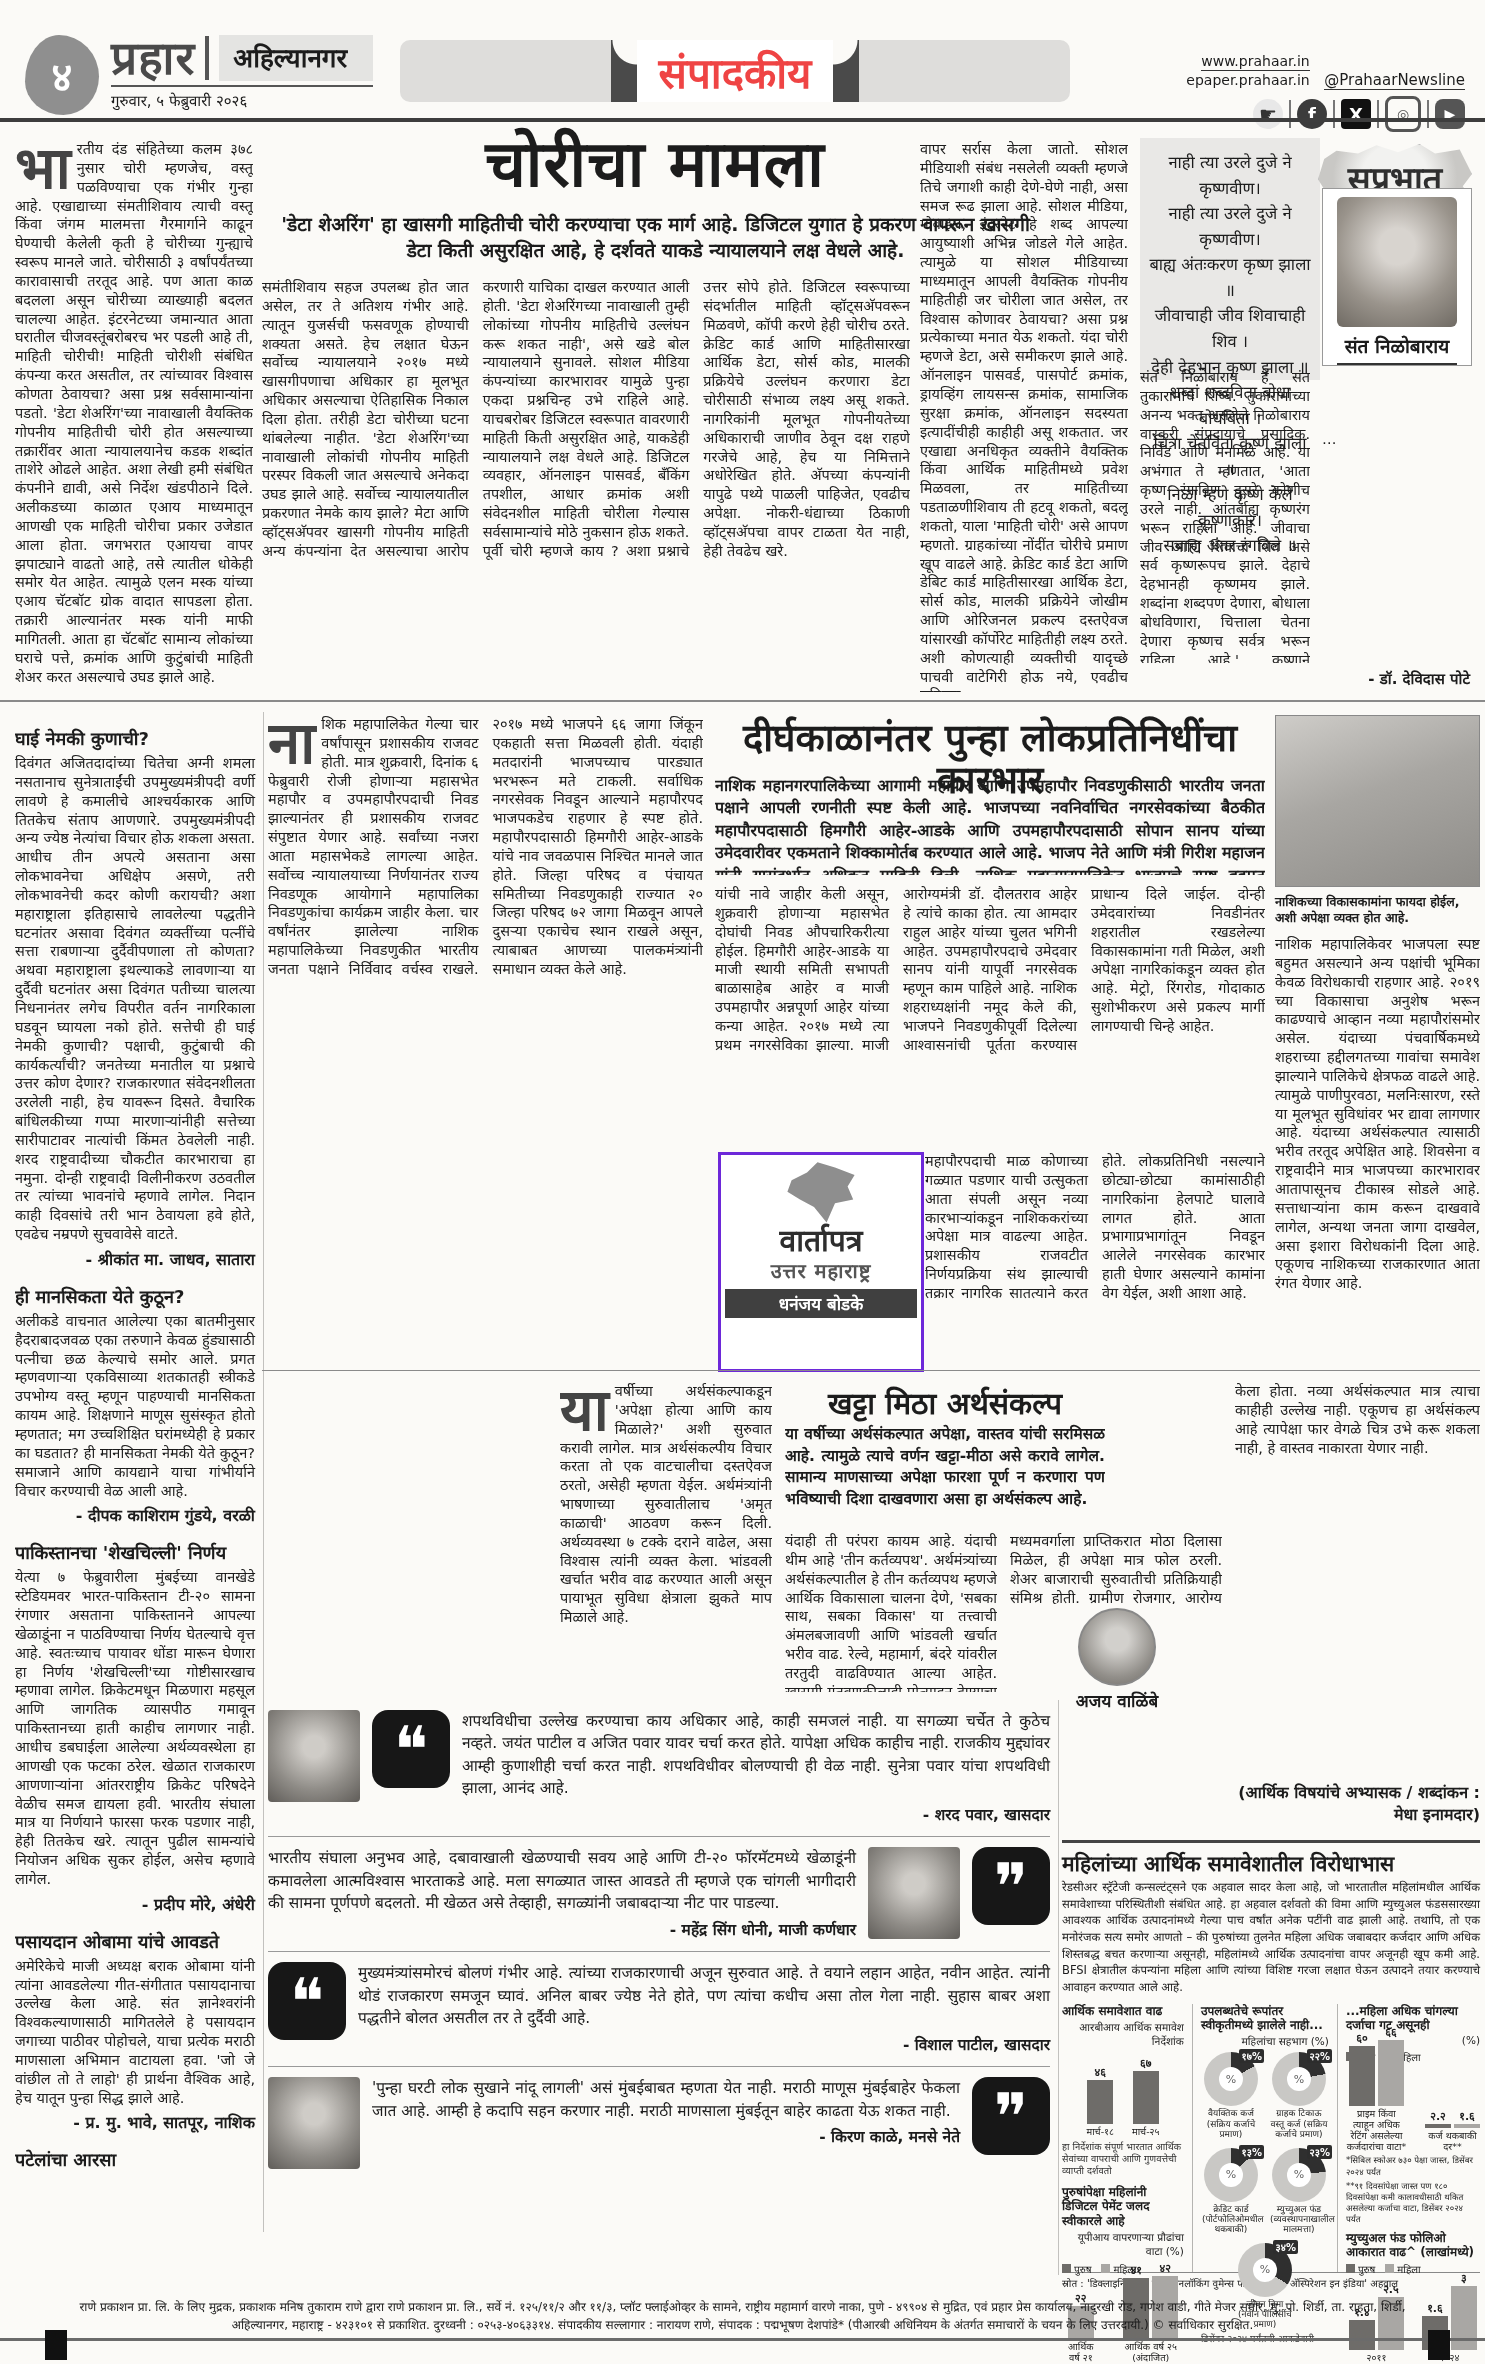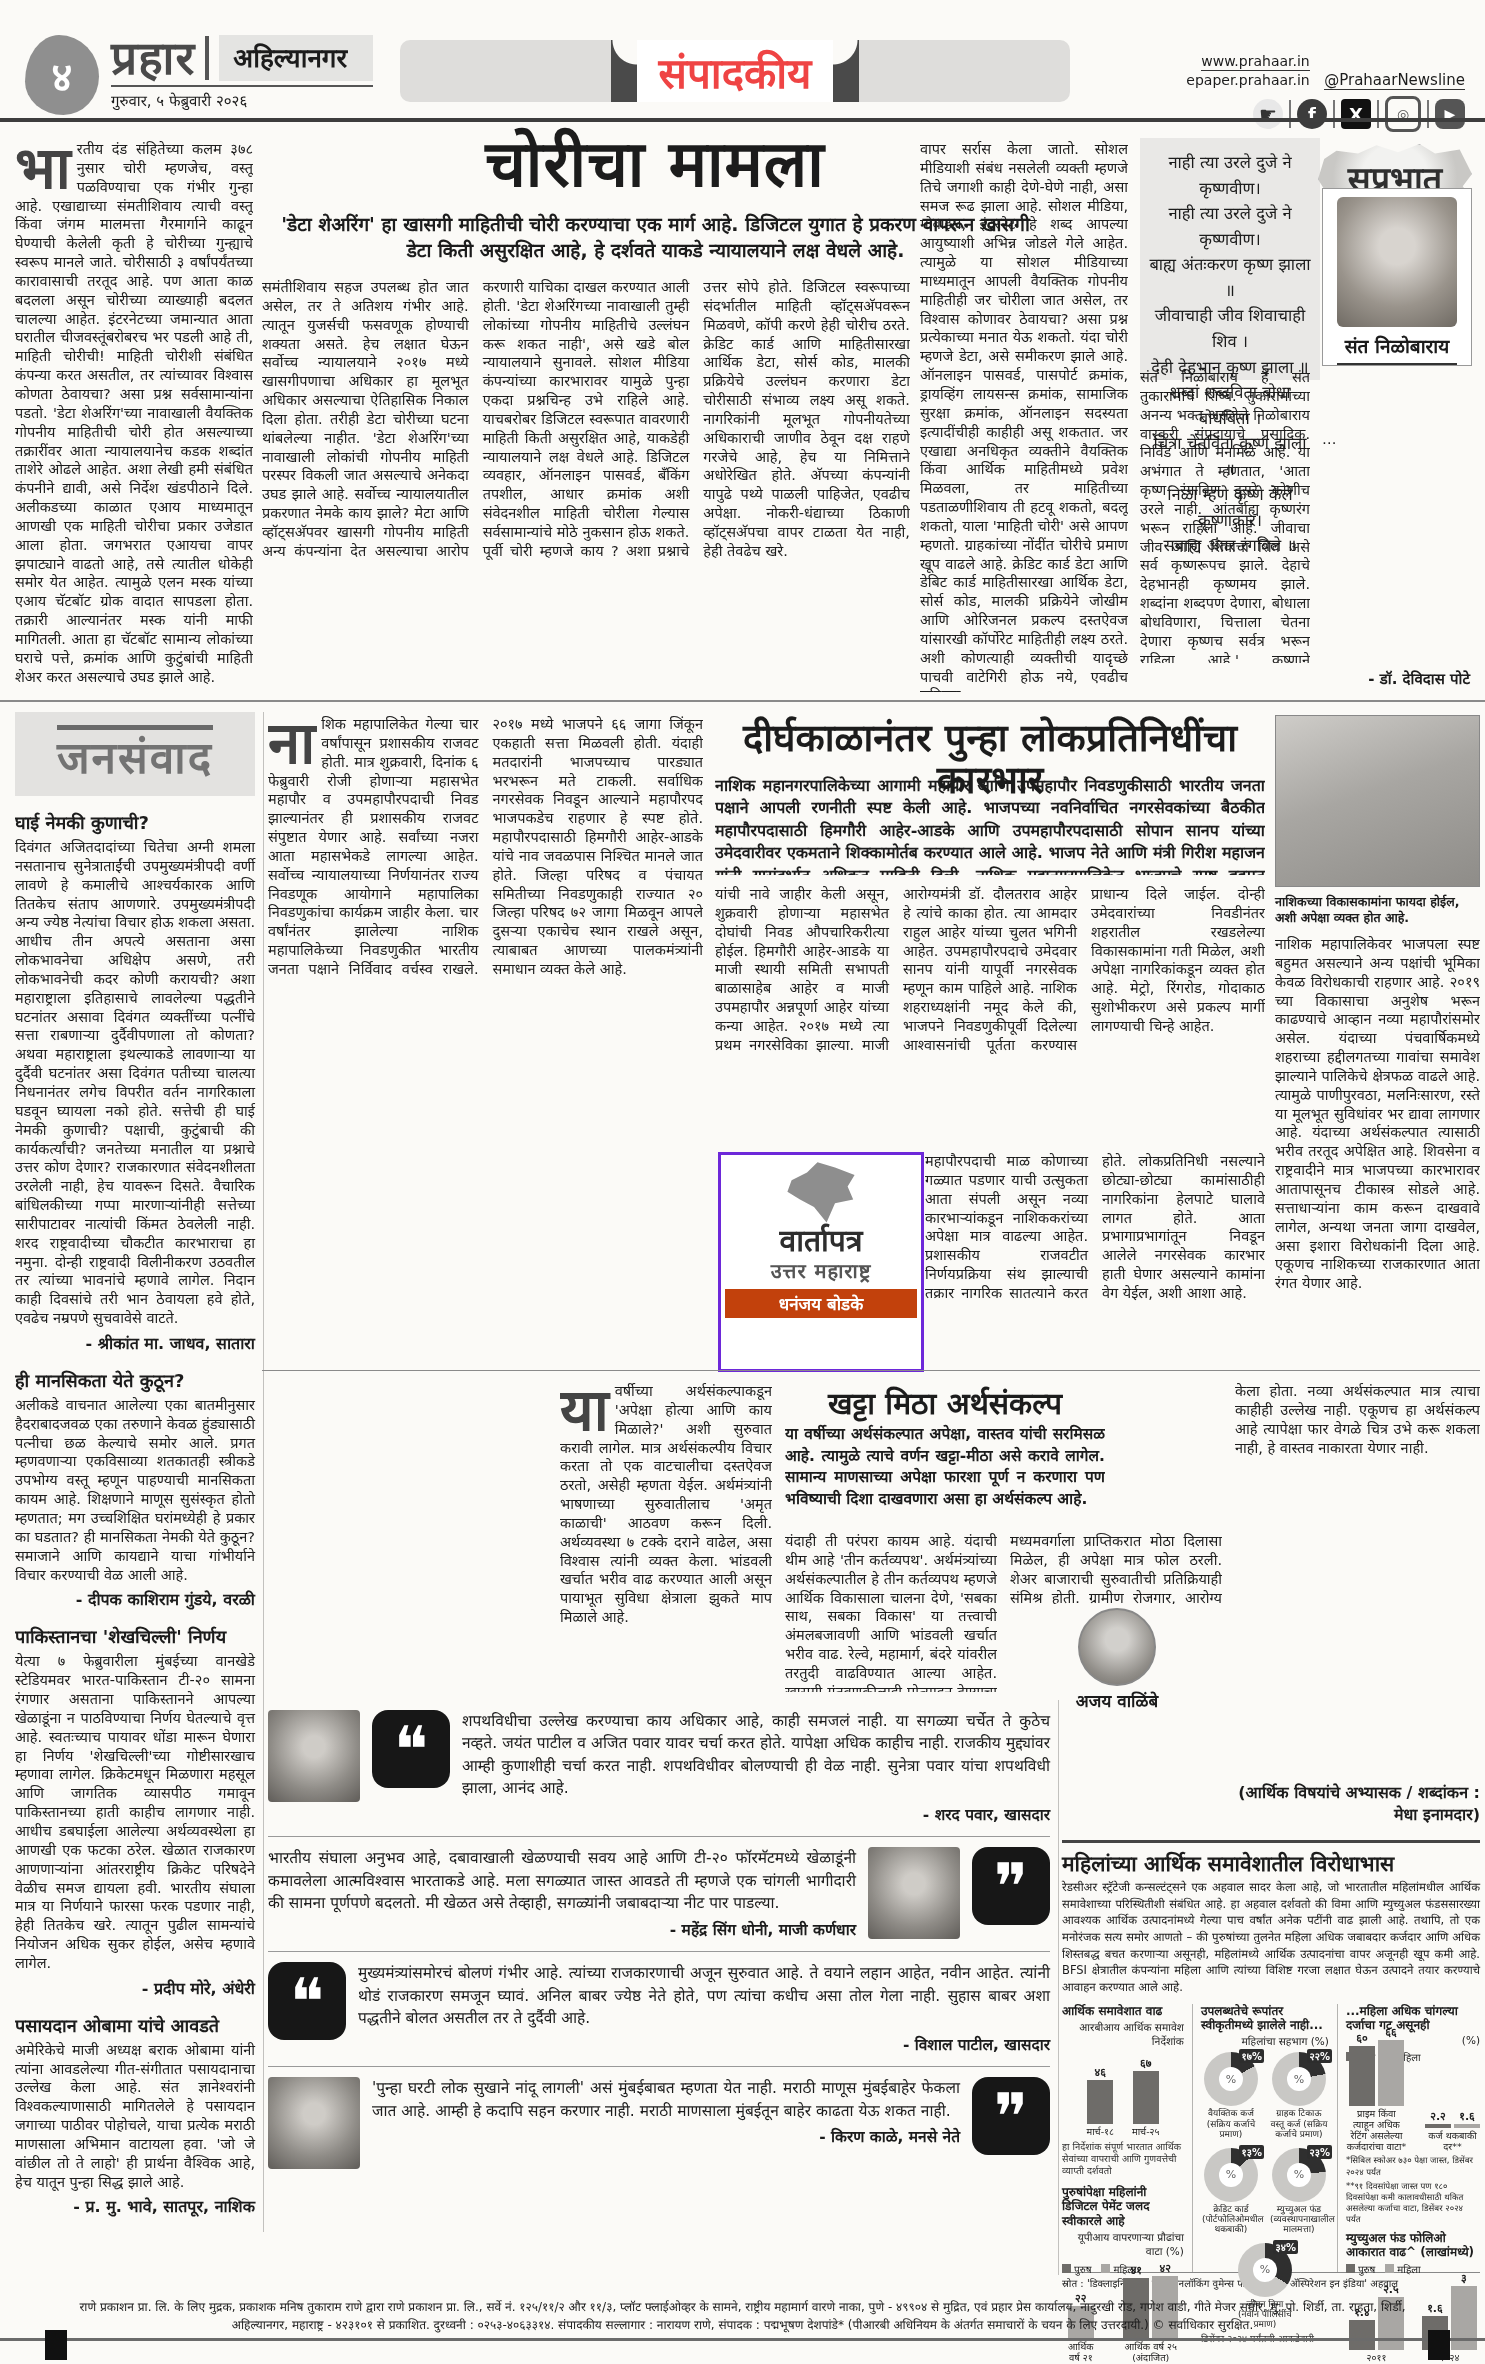--- a/index.html
+++ b/index.html
@@ -60,21 +60,21 @@
   .c-headline{font-size:38px;font-weight:bold;text-align:center;line-height:1.1;}
   .c-deck{font-size:16px;font-weight:bold;text-align:justify;line-height:1.4;}
   .photo{background:linear-gradient(160deg,#cfcdc9 0%,#a8a6a2 45%,#8e8c88 100%);
      box-shadow:inset 0 0 0 1px #888;}
   .caption{font-size:12.5px;font-weight:bold;line-height:1.25;margin-top:4px;}
   .varta{border:3px solid #6d28d9;background:#fff;text-align:center;padding:6px 4px;}
   .varta .map{width:70px;height:64px;margin:0 auto;background:#8e8e8e;
      clip-path:polygon(8% 30%,30% 18%,45% 2%,70% 10%,98% 22%,88% 40%,96% 60%,70% 66%,58% 96%,40% 72%,20% 60%,2% 48%);}
   .varta .t1{font-size:30px;font-weight:bold;color:#2e2e2e;line-height:1.05;}
   .varta .t2{font-size:20px;font-weight:bold;color:#555;letter-spacing:1px;}
-  .varta .t3{background:#c2410c;color:#fff;font-size:17px;font-weight:bold;margin-top:5px;padding:3px 8px;}
+  .varta .t3{background:#404040;color:#fff;font-size:17px;font-weight:bold;margin-top:5px;padding:3px 8px;}
   
   .b-headline{font-size:30px;font-weight:bold;text-align:center;}
   .b-deck{font-size:15.5px;font-weight:bold;text-align:justify;line-height:1.4;}
   .byline{text-align:center;}
   .byline .bphoto{width:74px;height:74px;border-radius:50%;margin:0 auto;
      background:radial-gradient(circle at 50% 40%,#d2d0cc 20%,#928f8a 65%,#6b6863 100%);border:2px solid #888;}
   .byline .bname{font-weight:bold;font-size:17px;margin-top:3px;}
   .closing{font-size:16px;font-weight:bold;text-align:right;line-height:1.4;}
   
   .quote{display:flex;gap:12px;align-items:flex-start;padding:10px 0;border-top:1px solid #999;}
@@ -195,21 +195,20 @@
     <span>संत निळोबाराय हे संत तुकारामांचे शिष्य. तुकारामांच्या अनन्य भक्त असलेले निळोबाराय वारकरी संप्रदायाचे प्रसादिक. निर्विड आणि मनमिळे आहे. या अभंगात ते म्हणतात, 'आता कृष्ण रंगाविण दुसरे कोणीच उरले नाही. आंतर्बाह्य कृष्णरंग भरून राहिला आहे. जीवाचा जीव आणि शिवाचा शिव असे सर्व कृष्णरूपच झाले. देहाचे देहभानही कृष्णमय झाले. शब्दांना शब्दपण देणारा, बोधाला बोधविणारा, चित्ताला चेतना देणारा कृष्णच सर्वत्र भरून राहिला आहे.' कृष्णाने आपल्याला कृष्णाकार करून सबाह्य अंतरंग रंगवून टाकले, असा अनुभव ते नोंदवितात. भक्तिरसात न्हालेल्या या अभंगांतून अद्वैताचा सुगंध दरवळतो. अशा अभंगांच्या चिंतनातून सामान्य माणसाच्या जीवनात समाधान, शांतता आणि कृतार्थतेचा अनुभव येतो. कृष्णमय झालेल्या संतांच्या या अनुभूतीने आपलेही जीवन समृद्ध व्हावे, हीच सदिच्छा. अशा या थोर संतांच्या अभंगवाणीचे स्मरण ठेवून प्रत्येकाने आपल्या अंतरंगात कृष्णभाव जागवावा आणि आयुष्य आनंदमय करावे. अशी अनुभूती आपल्या जीवनाला समृद्ध करते.</span>
   </div>
   <div class="abs" style="left:1322px;top:430px;width:148px;height:235px;overflow:hidden;font-size:14.5px;line-height:1.3;text-align:justify;">
     <span>…</span>
   </div>
   <div class="abs" style="left:1280px;top:668px;width:190px;text-align:right;font-weight:bold;font-size:15px;">- डॉ. देविदास पोटे</div>
 
   <div class="abs rule" style="left:0;top:700px;width:1485px;"></div>
 
   <div class="abs" style="left:15px;top:712px;width:240px;height:1520px;overflow:hidden;border-right:1px solid #c2c1be;padding-right:8px;">
-    <div class="jan-title"><span>जनसंवाद</span></div>
 
     <div class="letter">
       <h3>घाई नेमकी कुणाची?</h3>
       <p>दिवंगत अजितदादांच्या चितेचा अग्नी शमला नसतानाच सुनेत्राताईंची उपमुख्यमंत्रीपदी वर्णी लावणे हे कमालीचे आश्चर्यकारक आणि तितकेच संताप आणणारे. उपमुख्यमंत्रीपदी अन्य ज्येष्ठ नेत्यांचा विचार होऊ शकला असता. आधीच तीन अपत्ये असताना असा लोकभावनेचा अधिक्षेप असणे, तरी लोकभावनेची कदर कोणी करायची? अशा महाराष्ट्राला इतिहासाचे लावलेल्या पद्धतीने घटनांतर असावा दिवंगत व्यक्तींच्या पत्नींचे सत्ता राबणाऱ्या दुर्दैवीपणाला तो कोणता? अथवा महाराष्ट्राला इथल्याकडे लावणाऱ्या या दुर्दैवी घटनांतर असा दिवंगत पतीच्या चालत्या निधनानंतर लगेच विपरीत वर्तन नागरिकाला घडवून घ्यायला नको होते. सत्तेची ही घाई नेमकी कुणाची? पक्षाची, कुटुंबाची की कार्यकर्त्यांची? जनतेच्या मनातील या प्रश्नाचे उत्तर कोण देणार? राजकारणात संवेदनशीलता उरलेली नाही, हेच यावरून दिसते. वैचारिक बांधिलकीच्या गप्पा मारणाऱ्यांनीही सत्तेच्या सारीपाटावर नात्यांची किंमत ठेवलेली नाही. शरद राष्ट्रवादीच्या चौकटीत कारभाराचा हा नमुना. दोन्ही राष्ट्रवादी विलीनीकरण उठवतील तर त्यांच्या भावनांचे म्हणावे लागेल. निदान काही दिवसांचे तरी भान ठेवायला हवे होते, एवढेच नम्रपणे सुचवावेसे वाटते.</p>
       <span class="sig">- श्रीकांत मा. जाधव, सातारा</span>
     </div>
     <div class="letter">
       <h3>ही मानसिकता येते कुठून?</h3>
       <p>अलीकडे वाचनात आलेल्या एका बातमीनुसार हैदराबादजवळ एका तरुणाने केवळ हुंड्यासाठी पत्नीचा छळ केल्याचे समोर आले. प्रगत म्हणवणाऱ्या एकविसाव्या शतकातही स्त्रीकडे उपभोग्य वस्तू म्हणून पाहण्याची मानसिकता कायम आहे. शिक्षणाने माणूस सुसंस्कृत होतो म्हणतात; मग उच्चशिक्षित घरांमध्येही हे प्रकार का घडतात? ही मानसिकता नेमकी येते कुठून? समाजाने आणि कायद्याने याचा गांभीर्याने विचार करण्याची वेळ आली आहे.</p>
       <span class="sig">- दीपक काशिराम गुंडये, वरळी</span>

